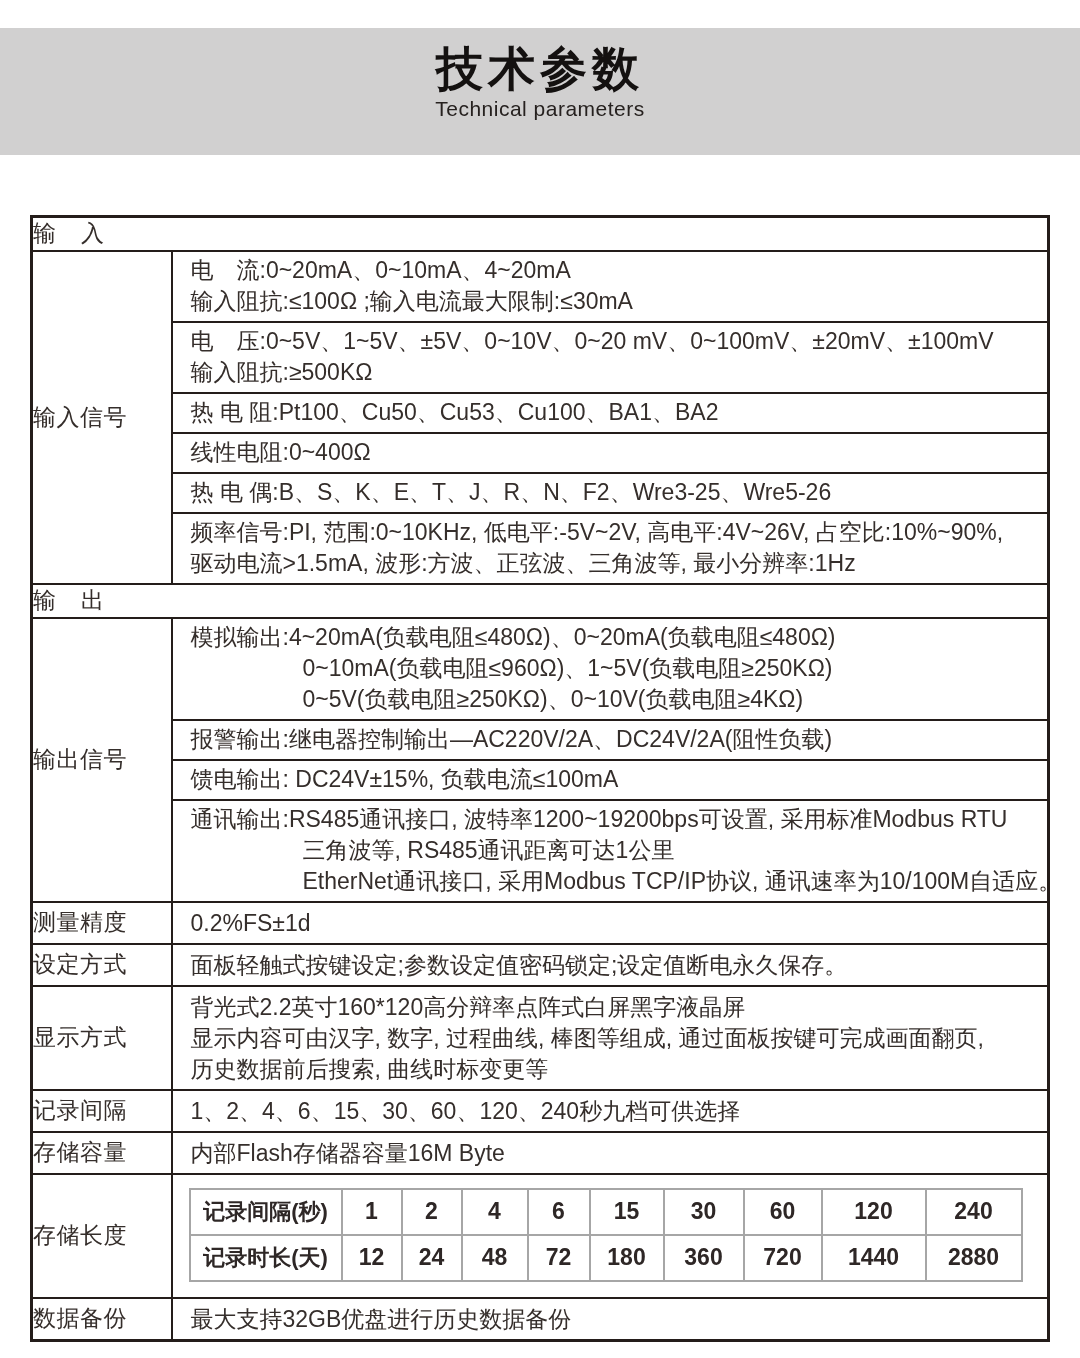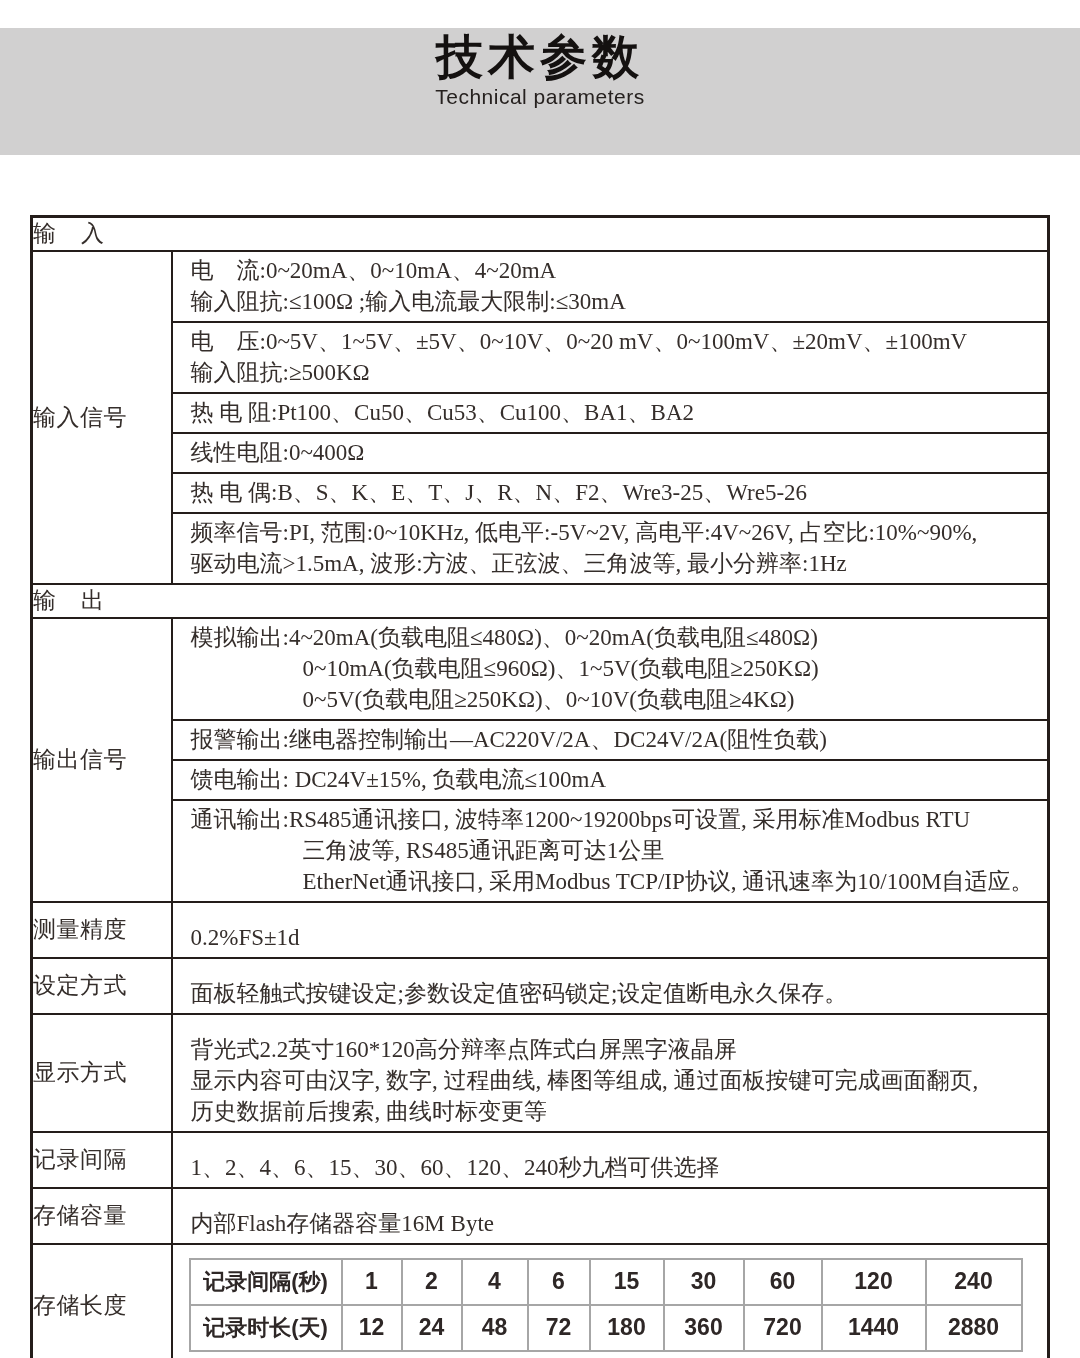--- a/index.html
+++ b/index.html
@@ -13,21 +13,21 @@
   body{
     width:1080px;height:1358px;background:#ffffff;
     font-family:"Liberation Sans","DejaVu Sans",sans-serif;
     color:var(--text);
   }
   .band{
     margin-top:28px;height:127px;width:1080px;
     background:var(--band);text-align:center;
   }
   .title{
-    padding-top:2px;font-size:47px;font-weight:bold;
+    padding-top:14px;font-size:47px;font-weight:bold;
     letter-spacing:5px;color:#141110;line-height:1.15;
   }
   .subtitle{
     font-size:21px;color:#26211f;margin-top:1px;letter-spacing:0.5px;
   }
   .table-wrap{margin:60px 30px 0 30px;}
   table.spec{
     border-collapse:collapse;width:1020px;table-layout:fixed;
     border:3px solid var(--border);
   }
@@ -39,23 +39,23 @@
   td.sec{
     padding:4px 0 4px 18px;height:34px;letter-spacing:1px;
   }
   td.label{
     padding:4px 0 4px 16px;vertical-align:top;letter-spacing:0.5px;
   }
   td.label.mid{vertical-align:middle;}
   td.val{padding:0;overflow:hidden;}
   .sub{padding:3px 0 4px 18px;}
   .sub + .sub{border-top:2px solid var(--border);}
-  .line{line-height:31px;white-space:pre;font-family:Liberation Serif, serif;}
+  .line{line-height:31px;white-space:pre;}
   .line.indent{padding-left:112px;}
-  .val-simple{padding:19px 0 4px 18px;}
+  .val-simple{padding:5px 0 4px 18px;}
   
   table.storage{
     border-collapse:collapse;margin:13px 0 15px 16px;
   }
   table.storage td{
     border:2px solid var(--inner-border);
     text-align:center;height:46px;
     font-size:23px;font-weight:600;color:#2e2726;
     padding:2px 6px;vertical-align:middle;
   }

